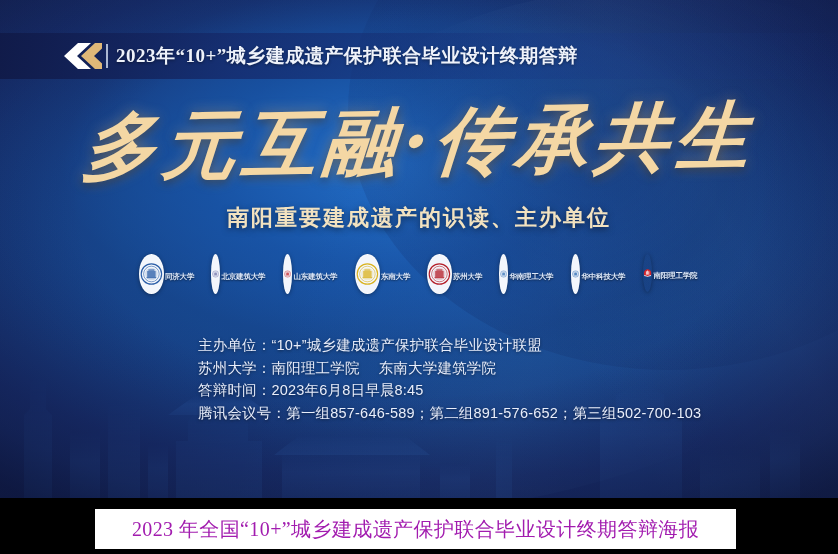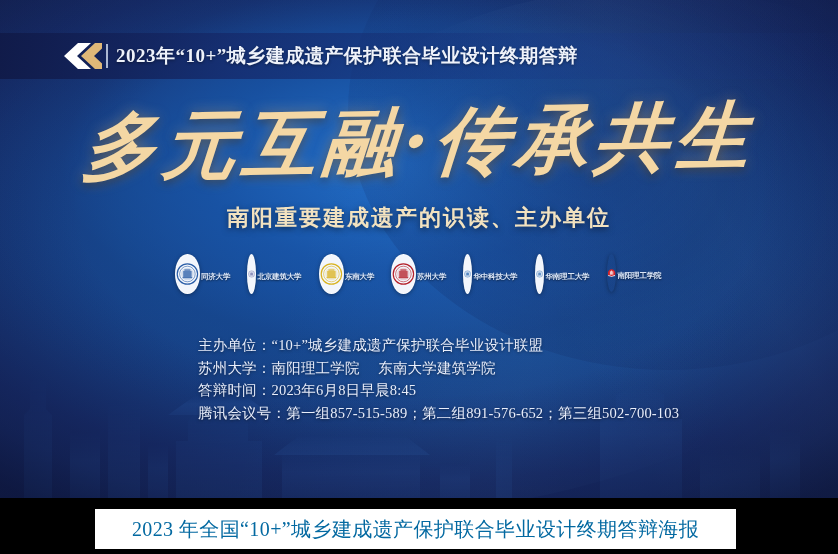--- a/index.html
+++ b/index.html
@@ -98,35 +98,35 @@
   .logo-name{
     margin-top:5px;font-size:8px;color:#dbe6f7;white-space:nowrap;
     font-family:"Liberation Sans", sans-serif;font-weight:700;
     text-shadow:0 1px 2px rgba(0,0,0,.55);letter-spacing:-.2px;
     transform:scale(.94);
   }
 
   
   #info-block{
     position:absolute;left:198px;top:334px;
-    font-family:Liberation Serif, serif;
+    font-family:Liberation Sans, sans-serif;
     color:#e9eefb;font-size:14.5px;line-height:22.5px;
     text-shadow:0 1px 3px rgba(0,0,0,.5);
     white-space:nowrap;
   }
   #info-block .info-line{letter-spacing:.2px;}
 
   
   #caption-box{
     position:absolute;left:95px;top:509px;width:641px;height:40px;
     background:#ffffff;display:flex;align-items:center;justify-content:center;
   }
   #caption-text{
     font-family:"Liberation Serif", serif;
-    font-size:20px;color:#0369a1;white-space:nowrap;letter-spacing:.4px;
+    font-size:20px;color:#a21caf;white-space:nowrap;letter-spacing:.4px;
   }
 </style>
 </head>
 <body>
 
 <div id="poster">
 
   <div class="swoosh a"></div>
   <div class="swoosh b"></div>
   <div class="swoosh c"></div>
@@ -208,20 +208,34 @@
             <rect x="14" y="11" width="10" height="3" fill="#6b6fa8" opacity=".6"></rect>
             <rect x="11" y="24" width="16" height="2" fill="#6b6fa8" opacity=".8"></rect>
           </svg>
         </div>
         <div class="logo-name">北京建筑大学</div>
       </div>
       <div class="logo-item">
         <div class="logo-mark" style="background: rgb(243, 246, 252); border: 1px solid rgba(255, 255, 255, 0.5);">
           <svg width="38" height="38" viewBox="0 0 38 38">
             <circle cx="19" cy="19" r="18" fill="#f4f7fc"></circle>
+            <circle cx="19" cy="19" r="17" fill="none" stroke="#c0202a" stroke-width="2"></circle>
+            <circle cx="19" cy="19" r="13" fill="none" stroke="#c0202a" stroke-width="1"></circle>
+            <circle cx="19" cy="19" r="10.5" fill="#c0202a" opacity=".18"></circle>
+            <rect x="12" y="14" width="14" height="10" fill="#c0202a" opacity=".72"></rect>
+            <rect x="14" y="11" width="10" height="3" fill="#c0202a" opacity=".6"></rect>
+            <rect x="11" y="24" width="16" height="2" fill="#c0202a" opacity=".8"></rect>
+          </svg>
+        </div>
+        <div class="logo-name">山东建筑大学</div>
+      </div>
+      <div class="logo-item">
+        <div class="logo-mark" style="background: rgb(243, 246, 252); border: 1px solid rgba(255, 255, 255, 0.5);">
+          <svg width="38" height="38" viewBox="0 0 38 38">
+            <circle cx="19" cy="19" r="18" fill="#f4f7fc"></circle>
             <circle cx="19" cy="19" r="17" fill="none" stroke="#d9b321" stroke-width="2"></circle>
             <circle cx="19" cy="19" r="13" fill="none" stroke="#d9b321" stroke-width="1"></circle>
             <circle cx="19" cy="19" r="10.5" fill="#d9b321" opacity=".18"></circle>
             <rect x="12" y="14" width="14" height="10" fill="#d9b321" opacity=".72"></rect>
             <rect x="14" y="11" width="10" height="3" fill="#d9b321" opacity=".6"></rect>
             <rect x="11" y="24" width="16" height="2" fill="#d9b321" opacity=".8"></rect>
           </svg>
         </div>
         <div class="logo-name">东南大学</div>
       </div>
@@ -236,62 +250,62 @@
             <rect x="14" y="11" width="10" height="3" fill="#b4202a" opacity=".6"></rect>
             <rect x="11" y="24" width="16" height="2" fill="#b4202a" opacity=".8"></rect>
           </svg>
         </div>
         <div class="logo-name">苏州大学</div>
       </div>
       <div class="logo-item">
         <div class="logo-mark" style="background: rgb(243, 246, 252); border: 1px solid rgba(255, 255, 255, 0.5);">
           <svg width="38" height="38" viewBox="0 0 38 38">
             <circle cx="19" cy="19" r="18" fill="#f4f7fc"></circle>
+            <circle cx="19" cy="19" r="17" fill="none" stroke="#2f6fb5" stroke-width="2"></circle>
+            <circle cx="19" cy="19" r="13" fill="none" stroke="#2f6fb5" stroke-width="1"></circle>
+            <circle cx="19" cy="19" r="10.5" fill="#2f6fb5" opacity=".18"></circle>
+            <rect x="12" y="14" width="14" height="10" fill="#2f6fb5" opacity=".72"></rect>
+            <rect x="14" y="11" width="10" height="3" fill="#2f6fb5" opacity=".6"></rect>
+            <rect x="11" y="24" width="16" height="2" fill="#2f6fb5" opacity=".8"></rect>
+          </svg>
+        </div>
+        <div class="logo-name">华南理工大学</div>
+      </div>
+      <div class="logo-item">
+        <div class="logo-mark" style="background: rgb(243, 246, 252); border: 1px solid rgba(255, 255, 255, 0.5);">
+          <svg width="38" height="38" viewBox="0 0 38 38">
+            <circle cx="19" cy="19" r="18" fill="#f4f7fc"></circle>
             <circle cx="19" cy="19" r="17" fill="none" stroke="#1f63b0" stroke-width="2"></circle>
             <circle cx="19" cy="19" r="13" fill="none" stroke="#1f63b0" stroke-width="1"></circle>
             <circle cx="19" cy="19" r="10.5" fill="#1f63b0" opacity=".18"></circle>
             <rect x="12" y="14" width="14" height="10" fill="#1f63b0" opacity=".72"></rect>
             <rect x="14" y="11" width="10" height="3" fill="#1f63b0" opacity=".6"></rect>
             <rect x="11" y="24" width="16" height="2" fill="#1f63b0" opacity=".8"></rect>
           </svg>
         </div>
         <div class="logo-name">华中科技大学</div>
       </div>
       <div class="logo-item">
-        <div class="logo-mark" style="background: rgb(243, 246, 252); border: 1px solid rgba(255, 255, 255, 0.5);">
-          <svg width="38" height="38" viewBox="0 0 38 38">
-            <circle cx="19" cy="19" r="18" fill="#f4f7fc"></circle>
-            <circle cx="19" cy="19" r="17" fill="none" stroke="#2f6fb5" stroke-width="2"></circle>
-            <circle cx="19" cy="19" r="13" fill="none" stroke="#2f6fb5" stroke-width="1"></circle>
-            <circle cx="19" cy="19" r="10.5" fill="#2f6fb5" opacity=".18"></circle>
-            <rect x="12" y="14" width="14" height="10" fill="#2f6fb5" opacity=".72"></rect>
-            <rect x="14" y="11" width="10" height="3" fill="#2f6fb5" opacity=".6"></rect>
-            <rect x="11" y="24" width="16" height="2" fill="#2f6fb5" opacity=".8"></rect>
-          </svg>
-        </div>
-        <div class="logo-name">华南理工大学</div>
-      </div>
-      <div class="logo-item">
         <div class="logo-mark" style="background: transparent;">
           <svg width="38" height="38" viewBox="0 0 38 38">
             <path d="M19 3 C27 3 34 9 34 18 L34 28 L19 33 L4 28 L4 18 C4 9 11 3 19 3 Z" fill="#d2232a"></path>
             <rect x="12" y="12" width="4" height="14" fill="#fff" opacity=".85"></rect>
             <rect x="17" y="9" width="4" height="17" fill="#fff" opacity=".85"></rect>
             <rect x="22" y="12" width="4" height="14" fill="#fff" opacity=".85"></rect>
             <path d="M5 27 L19 31 L33 27 L33 31 L19 35 L5 31 Z" fill="#fff" opacity=".9"></path>
           </svg>
         </div>
         <div class="logo-name">南阳理工学院</div>
       </div>
     </div>
 
   <div id="info-block">
       <div class="info-line">主办单位：“10+”城乡建成遗产保护联合毕业设计联盟</div>
       <div class="info-line">苏州大学：南阳理工学院　  东南大学建筑学院</div>
       <div class="info-line">答辩时间：2023年6月8日早晨8:45</div>
-      <div class="info-line">腾讯会议号：第一组857-515-589；第二组891-576-652；第三组502-700-103</div>
+      <div class="info-line">腾讯会议号：第一组857-646-589；第二组891-576-652；第三组502-700-103</div>
     </div>
 
 </div>
 
 <div id="caption-box">
   <span id="caption-text">2023 年全国“10+”城乡建成遗产保护联合毕业设计终期答辩海报</span>
 </div>
 
 </body></html>

